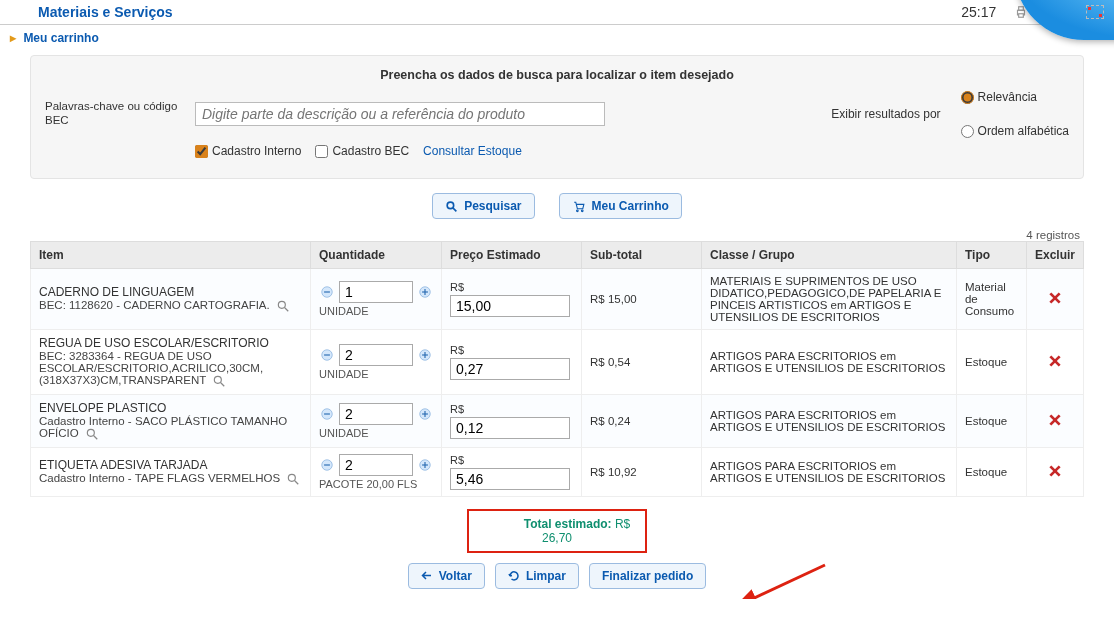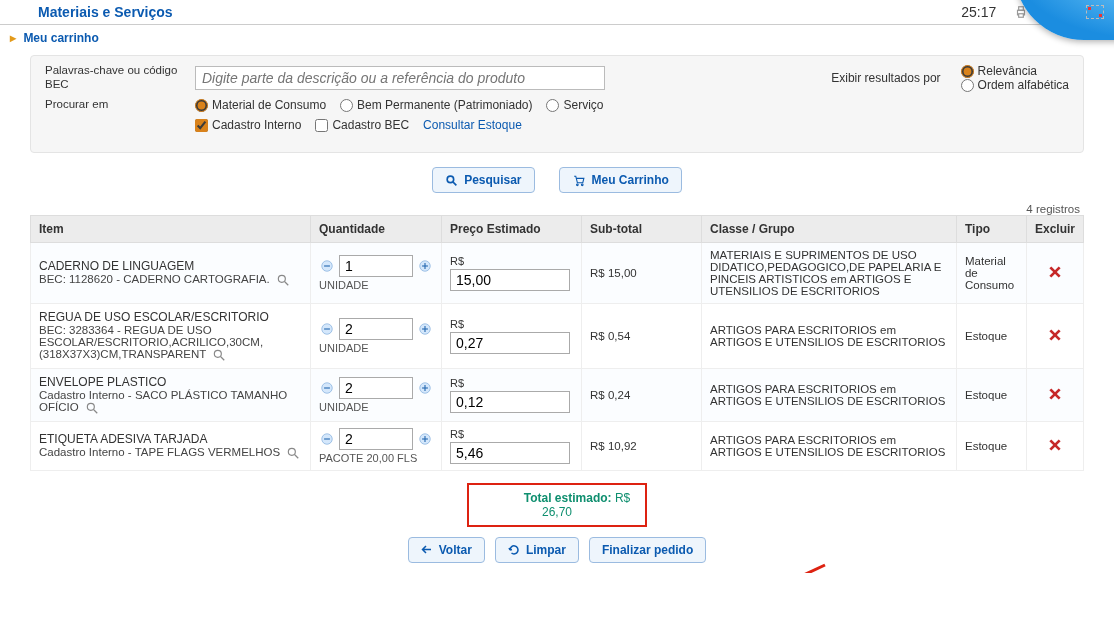--- a/index.html
+++ b/index.html
@@ -88,21 +88,21 @@
   .big-input {
     width: 410px;
     height: 24px;
     border: 1px solid #bbb;
     padding: 2px 6px;
     font-style: italic;
     color: #777;
     font-size: 14px;
   }
   .result-order {
-    display:flex;flex-direction:column;gap:0;font-size:12px;
+    display:flex;flex-direction:column;gap:20px;font-size:12px;
   }
   .radio, .check { display:inline-flex;align-items:center;gap:4px;font-size:12px;color:#333; }
   .radio input, .check input { accent-color:#d9821b; margin:0; }
   .row2 { margin-top:2px; }
   .row2 .opts { display:flex;flex-wrap:wrap;gap:14px;align-items:center; }
   .link { color:#0b5ab0; cursor:pointer; }
   .btn-row {
     display:flex;justify-content:center;gap:24px;margin:14px 0 8px;
   }
   .btn {
@@ -181,55 +181,39 @@
   </span>
   <span class="topbar-expand"></span>
 </div>
 
 <div class="breadcrumb">
   <span class="arrow">▸</span>
   <span>Meu carrinho</span>
 </div>
 
 <div class="search-panel">
+  <div class="search-title">Preencha os dados de busca para localizar o item desejado</div>
 
   <div class="search-row">
     <div class="label-cell">Palavras-chave ou código BEC</div>
     <input class="big-input" placeholder="Digite parte da descrição ou a referência do produto" style="">
     <div style="flex:1"></div>
     <span class="exhibir-label">Exibir resultados por</span>
     <div class="result-order">
       <label class="radio">
             <input type="radio" name="ord" checked="" style="">
             <span>Relevância</span>
           </label>
       <label class="radio">
             <input type="radio" name="ord" style="">
             <span>Ordem alfabética</span>
           </label>
     </div>
   </div>
 
-  <div class="search-row row2">
-    <div class="label-cell">Procurar em</div>
-    <div class="opts">
-      <label class="radio">
-            <input type="radio" name="tipo" checked="" style="">
-            <span>Material de Consumo</span>
-          </label>
-      <label class="radio">
-            <input type="radio" name="tipo" style="">
-            <span>Bem Permanente (Patrimoniado)</span>
-          </label>
-      <label class="radio">
-            <input type="radio" name="tipo" style="">
-            <span>Serviço</span>
-          </label>
-    </div>
-  </div>
   <div class="search-row row2">
     <div class="label-cell"></div>
     <div class="opts">
       <label class="check">
             <input type="checkbox" checked="" style="">
             <span>Cadastro Interno</span>
           </label>
       <label class="check">
             <input type="checkbox" style="">
             <span>Cadastro BEC</span>

